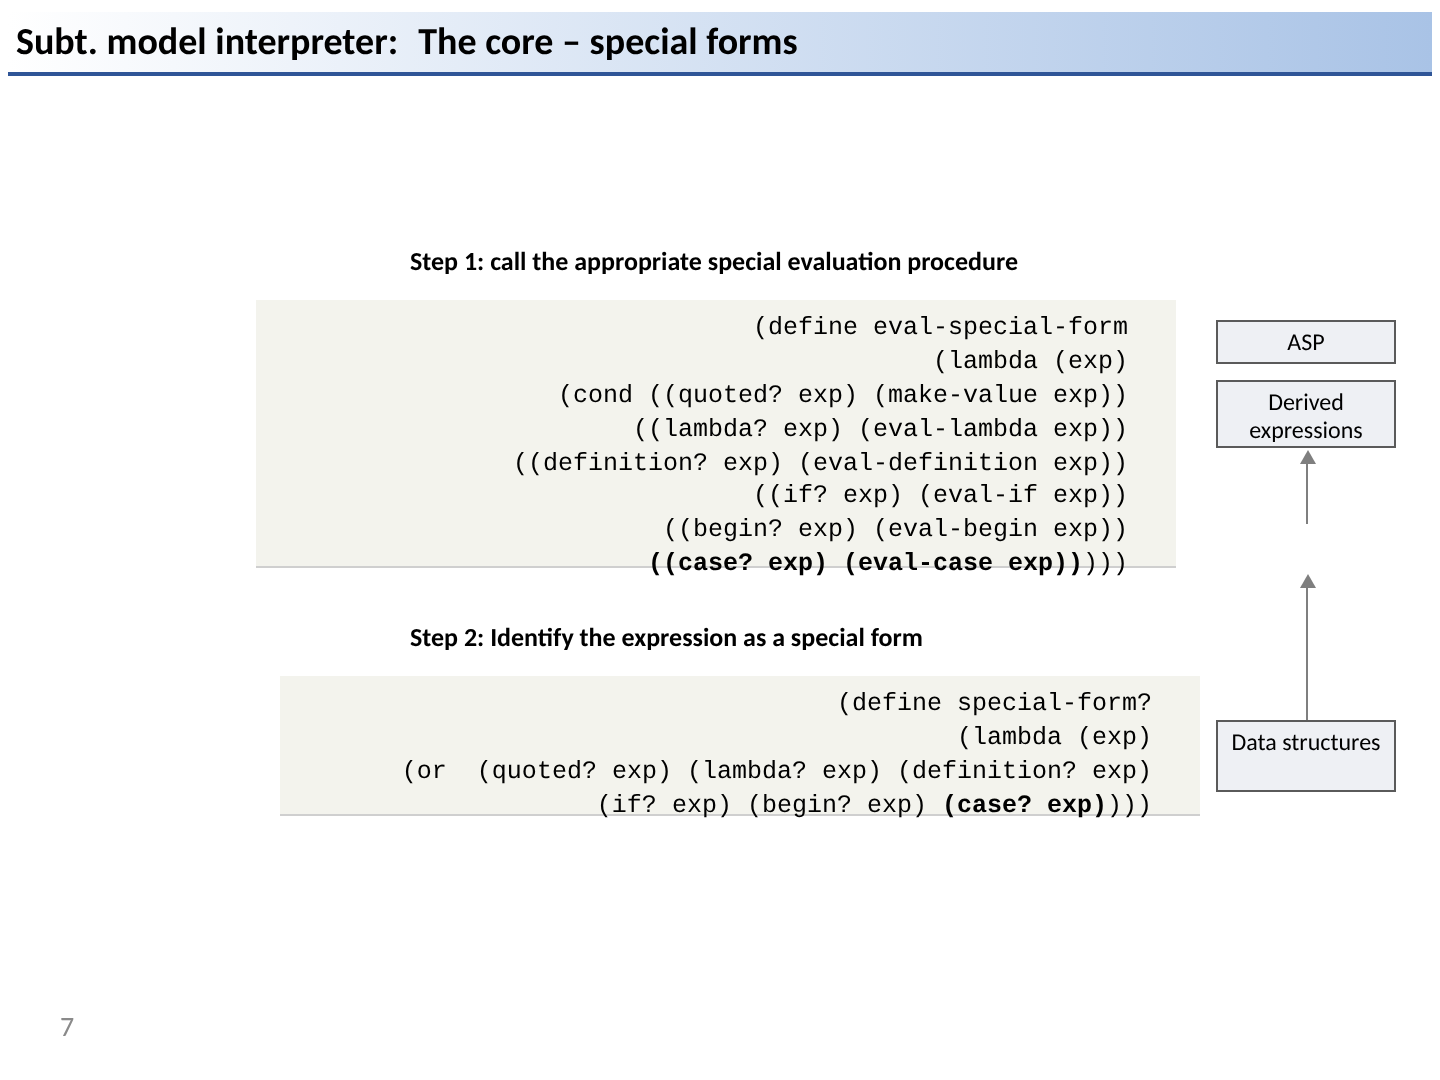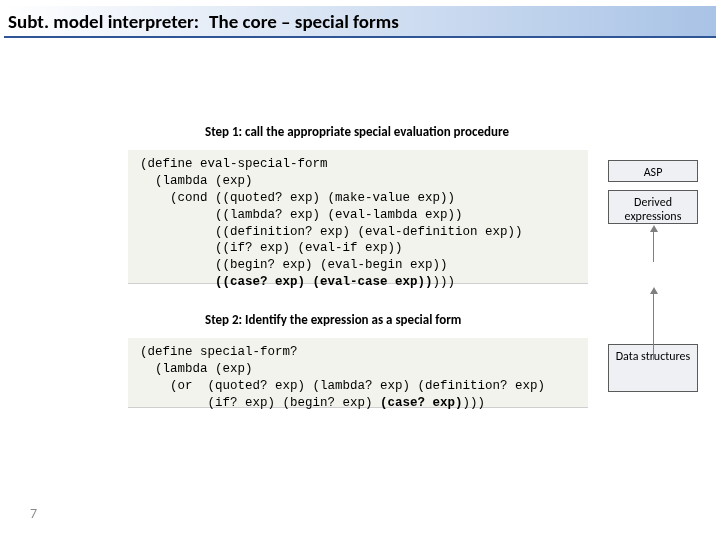--- a/index.html
+++ b/index.html
@@ -15,34 +15,34 @@
   .title-bar .t2 { font-weight: 700; font-size: 19px; color: #000; margin-left: 10px; }
   .subtitle { position: absolute; left: 10px; top: 56px; font-size: 15px; }
   .subtitle .em { font-style: italic; font-weight: 700; }
   .subtitle .b { font-weight: 700; }
   .step { font-size: 13px; font-weight: 700; }
   .step1 { position: absolute; left: 205px; top: 124px; }
   .step2 { position: absolute; left: 205px; top: 312px; }
   .codebox {
     position: absolute; background: #f3f3ed; border-bottom: 1px solid #cfcfcf;
     font-family: Consolas, "Courier New", monospace; font-size: 12.5px;
-    padding: 6px 12px; line-height: 1.35; white-space: pre;
+    padding: 6px 24px; line-height: 1.35; white-space: pre; text-align: right;
   }
   .code1 { left: 128px; top: 150px; width: 460px; height: 134px; }
-  .code2 { left: 128px; top: 338px; width: 460px; height: 70px; }
+  .code2 { left: 140px; top: 338px; width: 460px; height: 70px; }
   .hl { font-weight: 700; }
   .sidebar-box {
     position: absolute; right: 22px; width: 90px;
     border: 1.5px solid #5a5a5a; background: #eef0f4;
     font-size: 12px; text-align: center; padding: 4px 2px;
   }
   .asp   { top: 160px; height: 22px; line-height: 14px; }
   .deriv { top: 190px; height: 34px; line-height: 14px; }
   .core  { top: 262px; height: 24px; line-height: 15px; }
-  .datas { top: 344px; height: 48px; line-height: 14px; }
+  .datas { top: 360px; height: 36px; line-height: 14px; }
   .pagenum { position: absolute; left: 30px; bottom: 18px; color: #8a8a8a; font-size: 14px; }
   
   .arrow-line { position: absolute; width: 0; border-left: 1.5px solid #7f7f7f; }
   .arrow-head {
     position: absolute; width: 0; height: 0;
     border-left: 4px solid transparent; border-right: 4px solid transparent;
     border-bottom: 7px solid #7f7f7f;
   }
   .arr1-line { right: 66px; top: 232px; height: 30px; }
   .arr1-head { right: 62.5px; top: 225px; }

